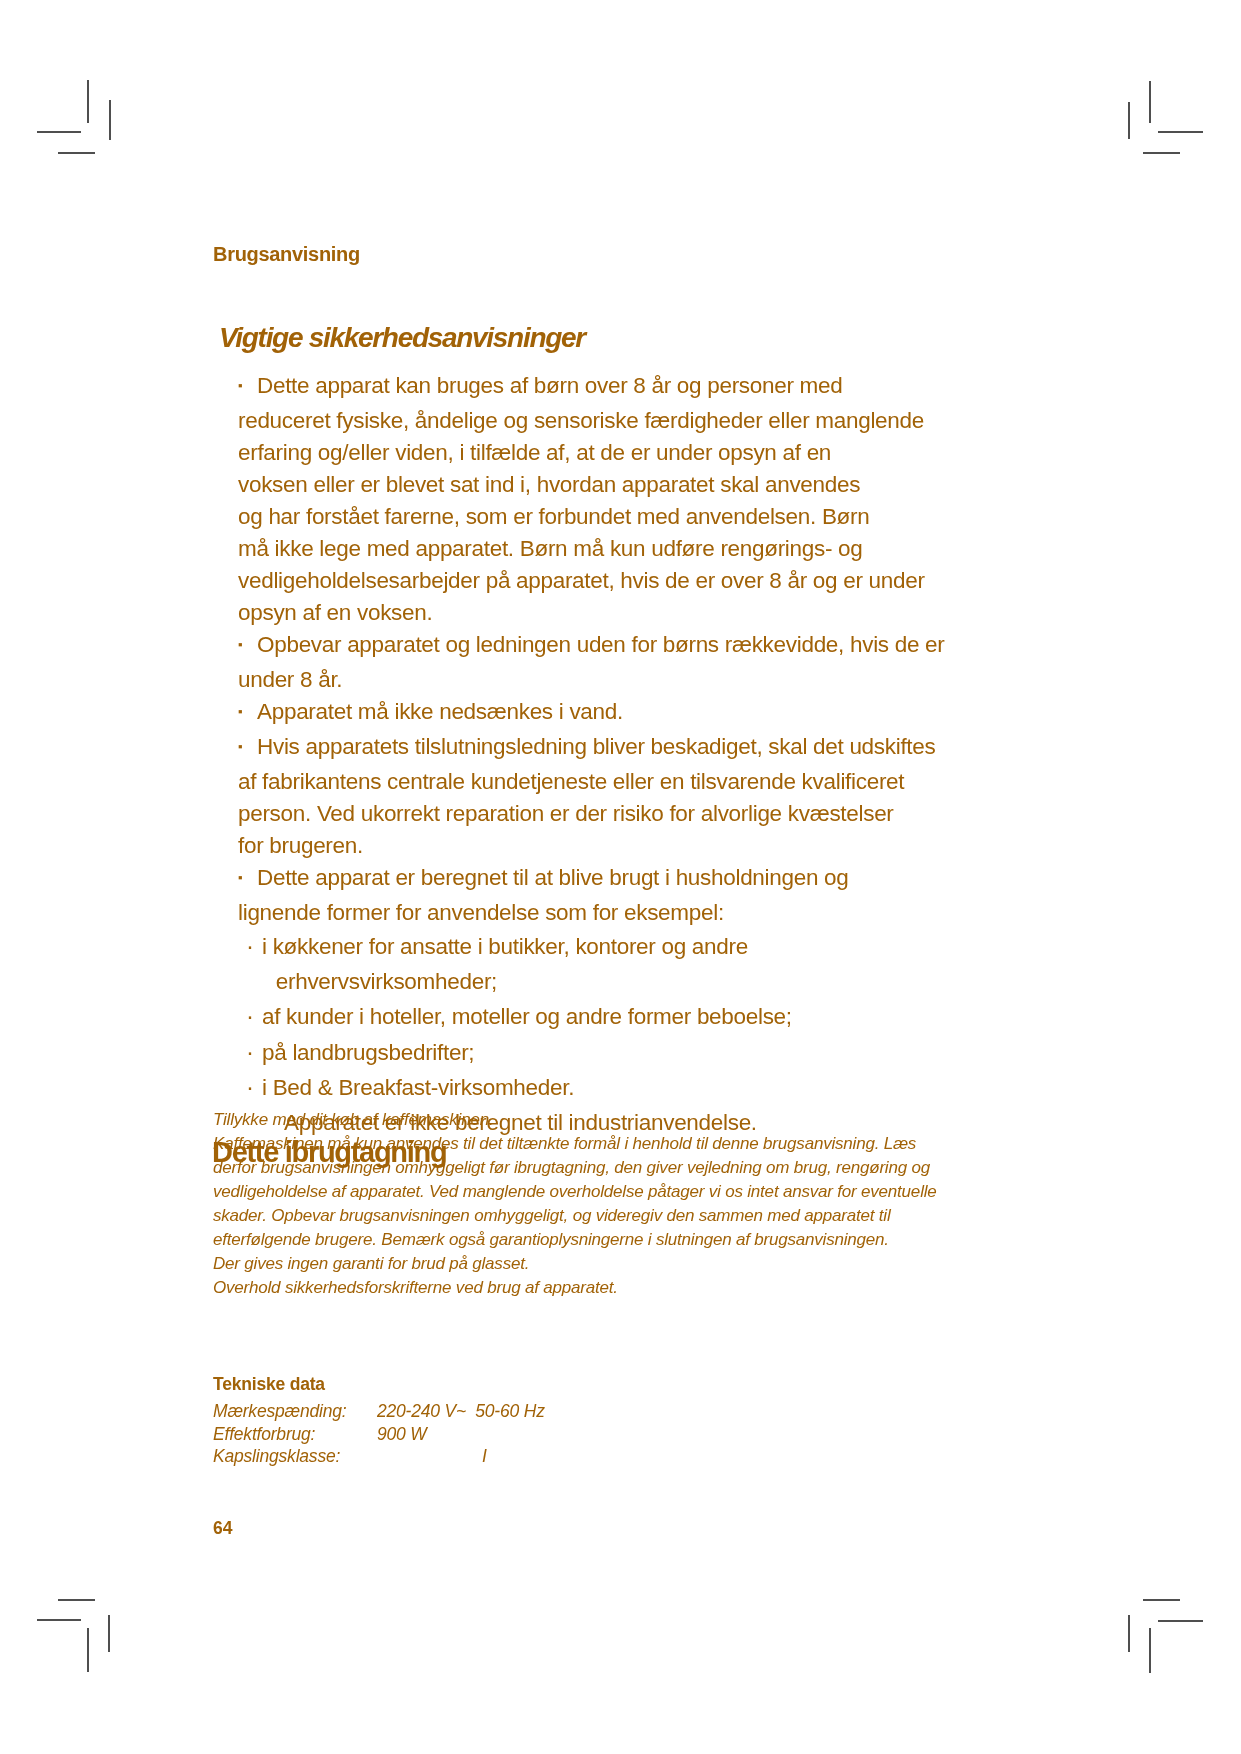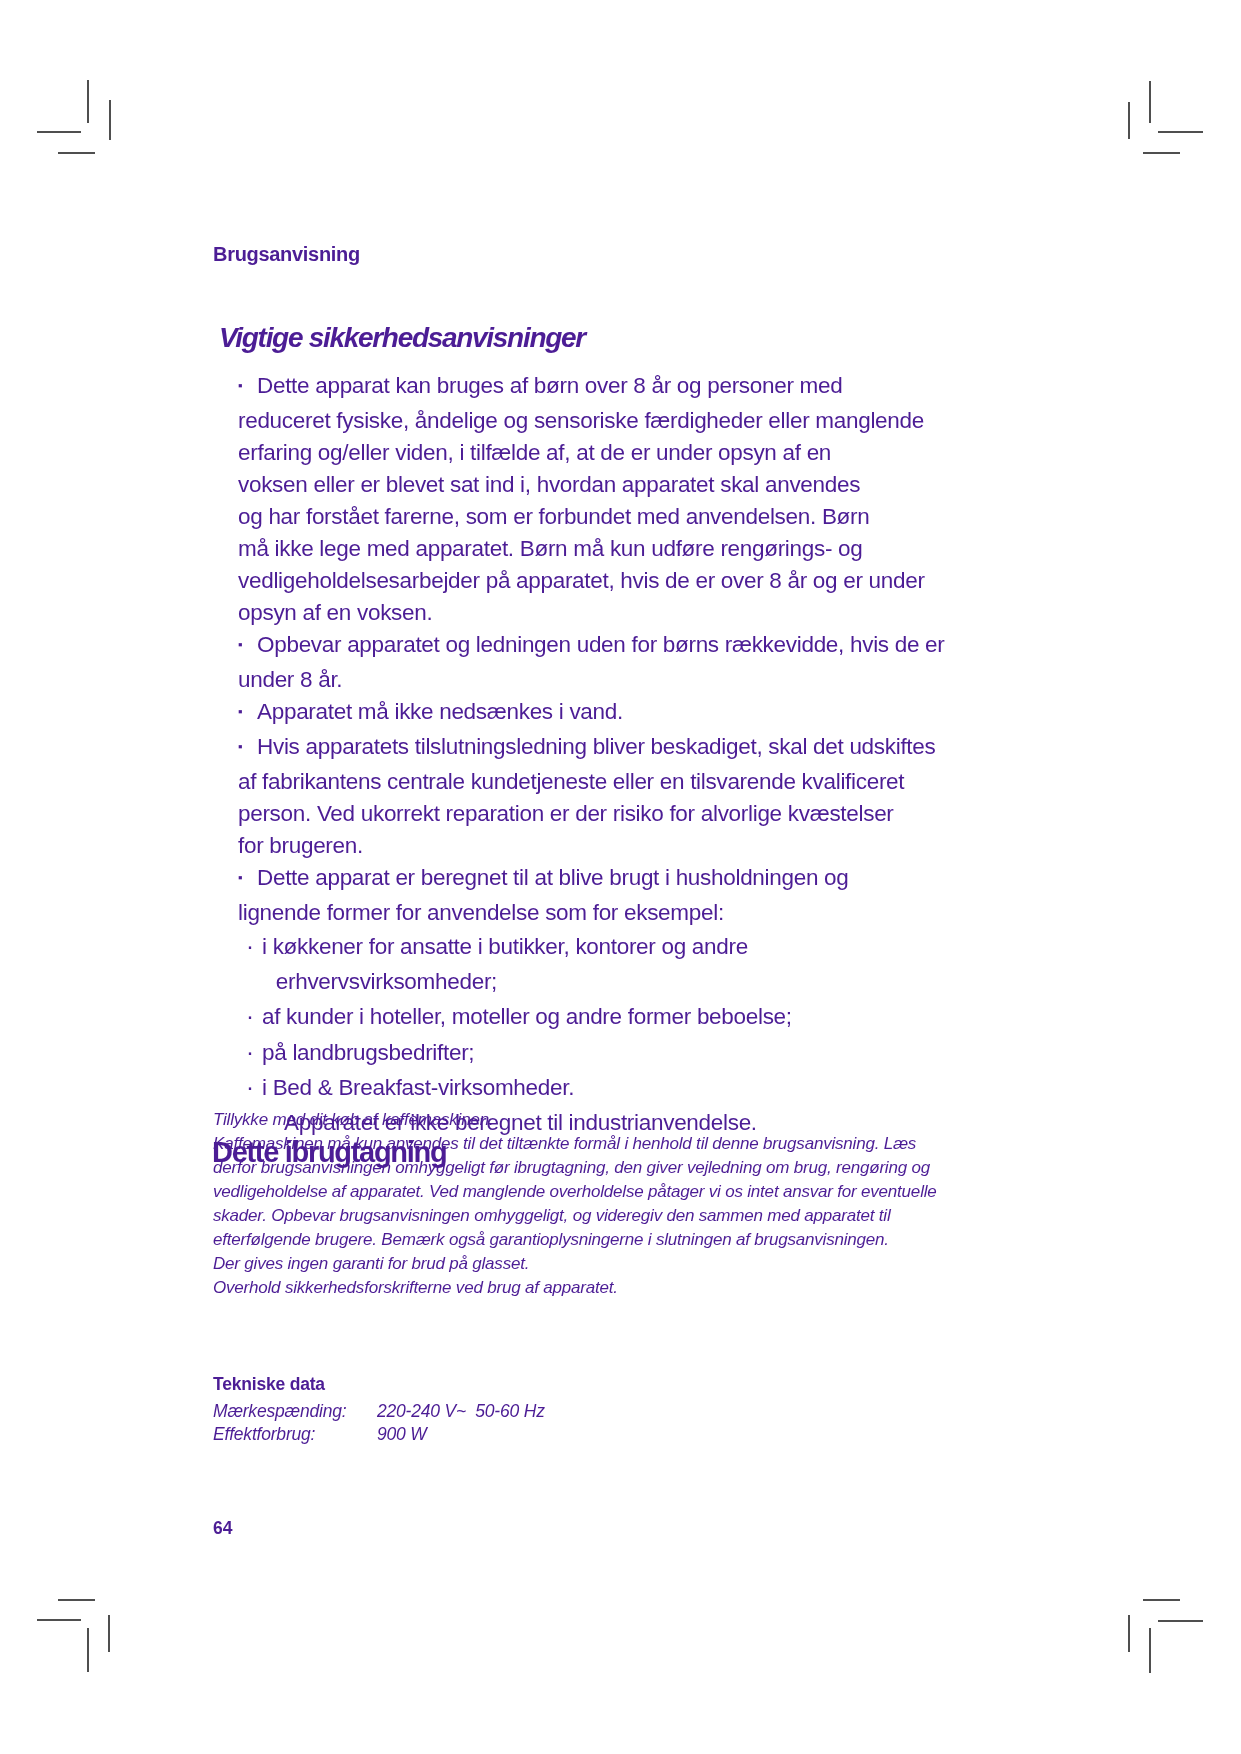--- a/index.html
+++ b/index.html
@@ -2,21 +2,21 @@
 <html><head>
 <meta charset="utf-8">
 <style>
   html, body { margin: 0; padding: 0; background: #e8e8e8; }
   .page {
     position: relative;
     width: 1241px;
     height: 1754px;
     background: #ffffff;
     font-family: "Liberation Sans", sans-serif;
-    color: #4c1d95;
+    color: #a16207;
     overflow: hidden;
   }
   
   .cm { position: absolute; background: #4f4f4f; }
 
   .doc-header {
     position: absolute; left: 213px; top: 243px;
     font-size: 20px; font-weight: bold; letter-spacing: -0.3px;
   }
   .h1 {
@@ -163,17 +163,21 @@
   <div class="tech-title">Tekniske data</div>
   <div class="tech">
     <div class="tech-row">
       <span class="tech-label">Mærkespænding:</span>
       <span class="tech-value">220-240 V~  50-60 Hz</span>
     </div>
     <div class="tech-row">
       <span class="tech-label">Effektforbrug:</span>
       <span class="tech-value">900 W</span>
     </div>
+    <div class="tech-row">
+      <span class="tech-label">Kapslingsklasse:</span>
+      <span class="tech-value far">I</span>
+    </div>
   </div>
 
   <div class="page-number">64</div>
 
 </div>
 
 </body></html>

